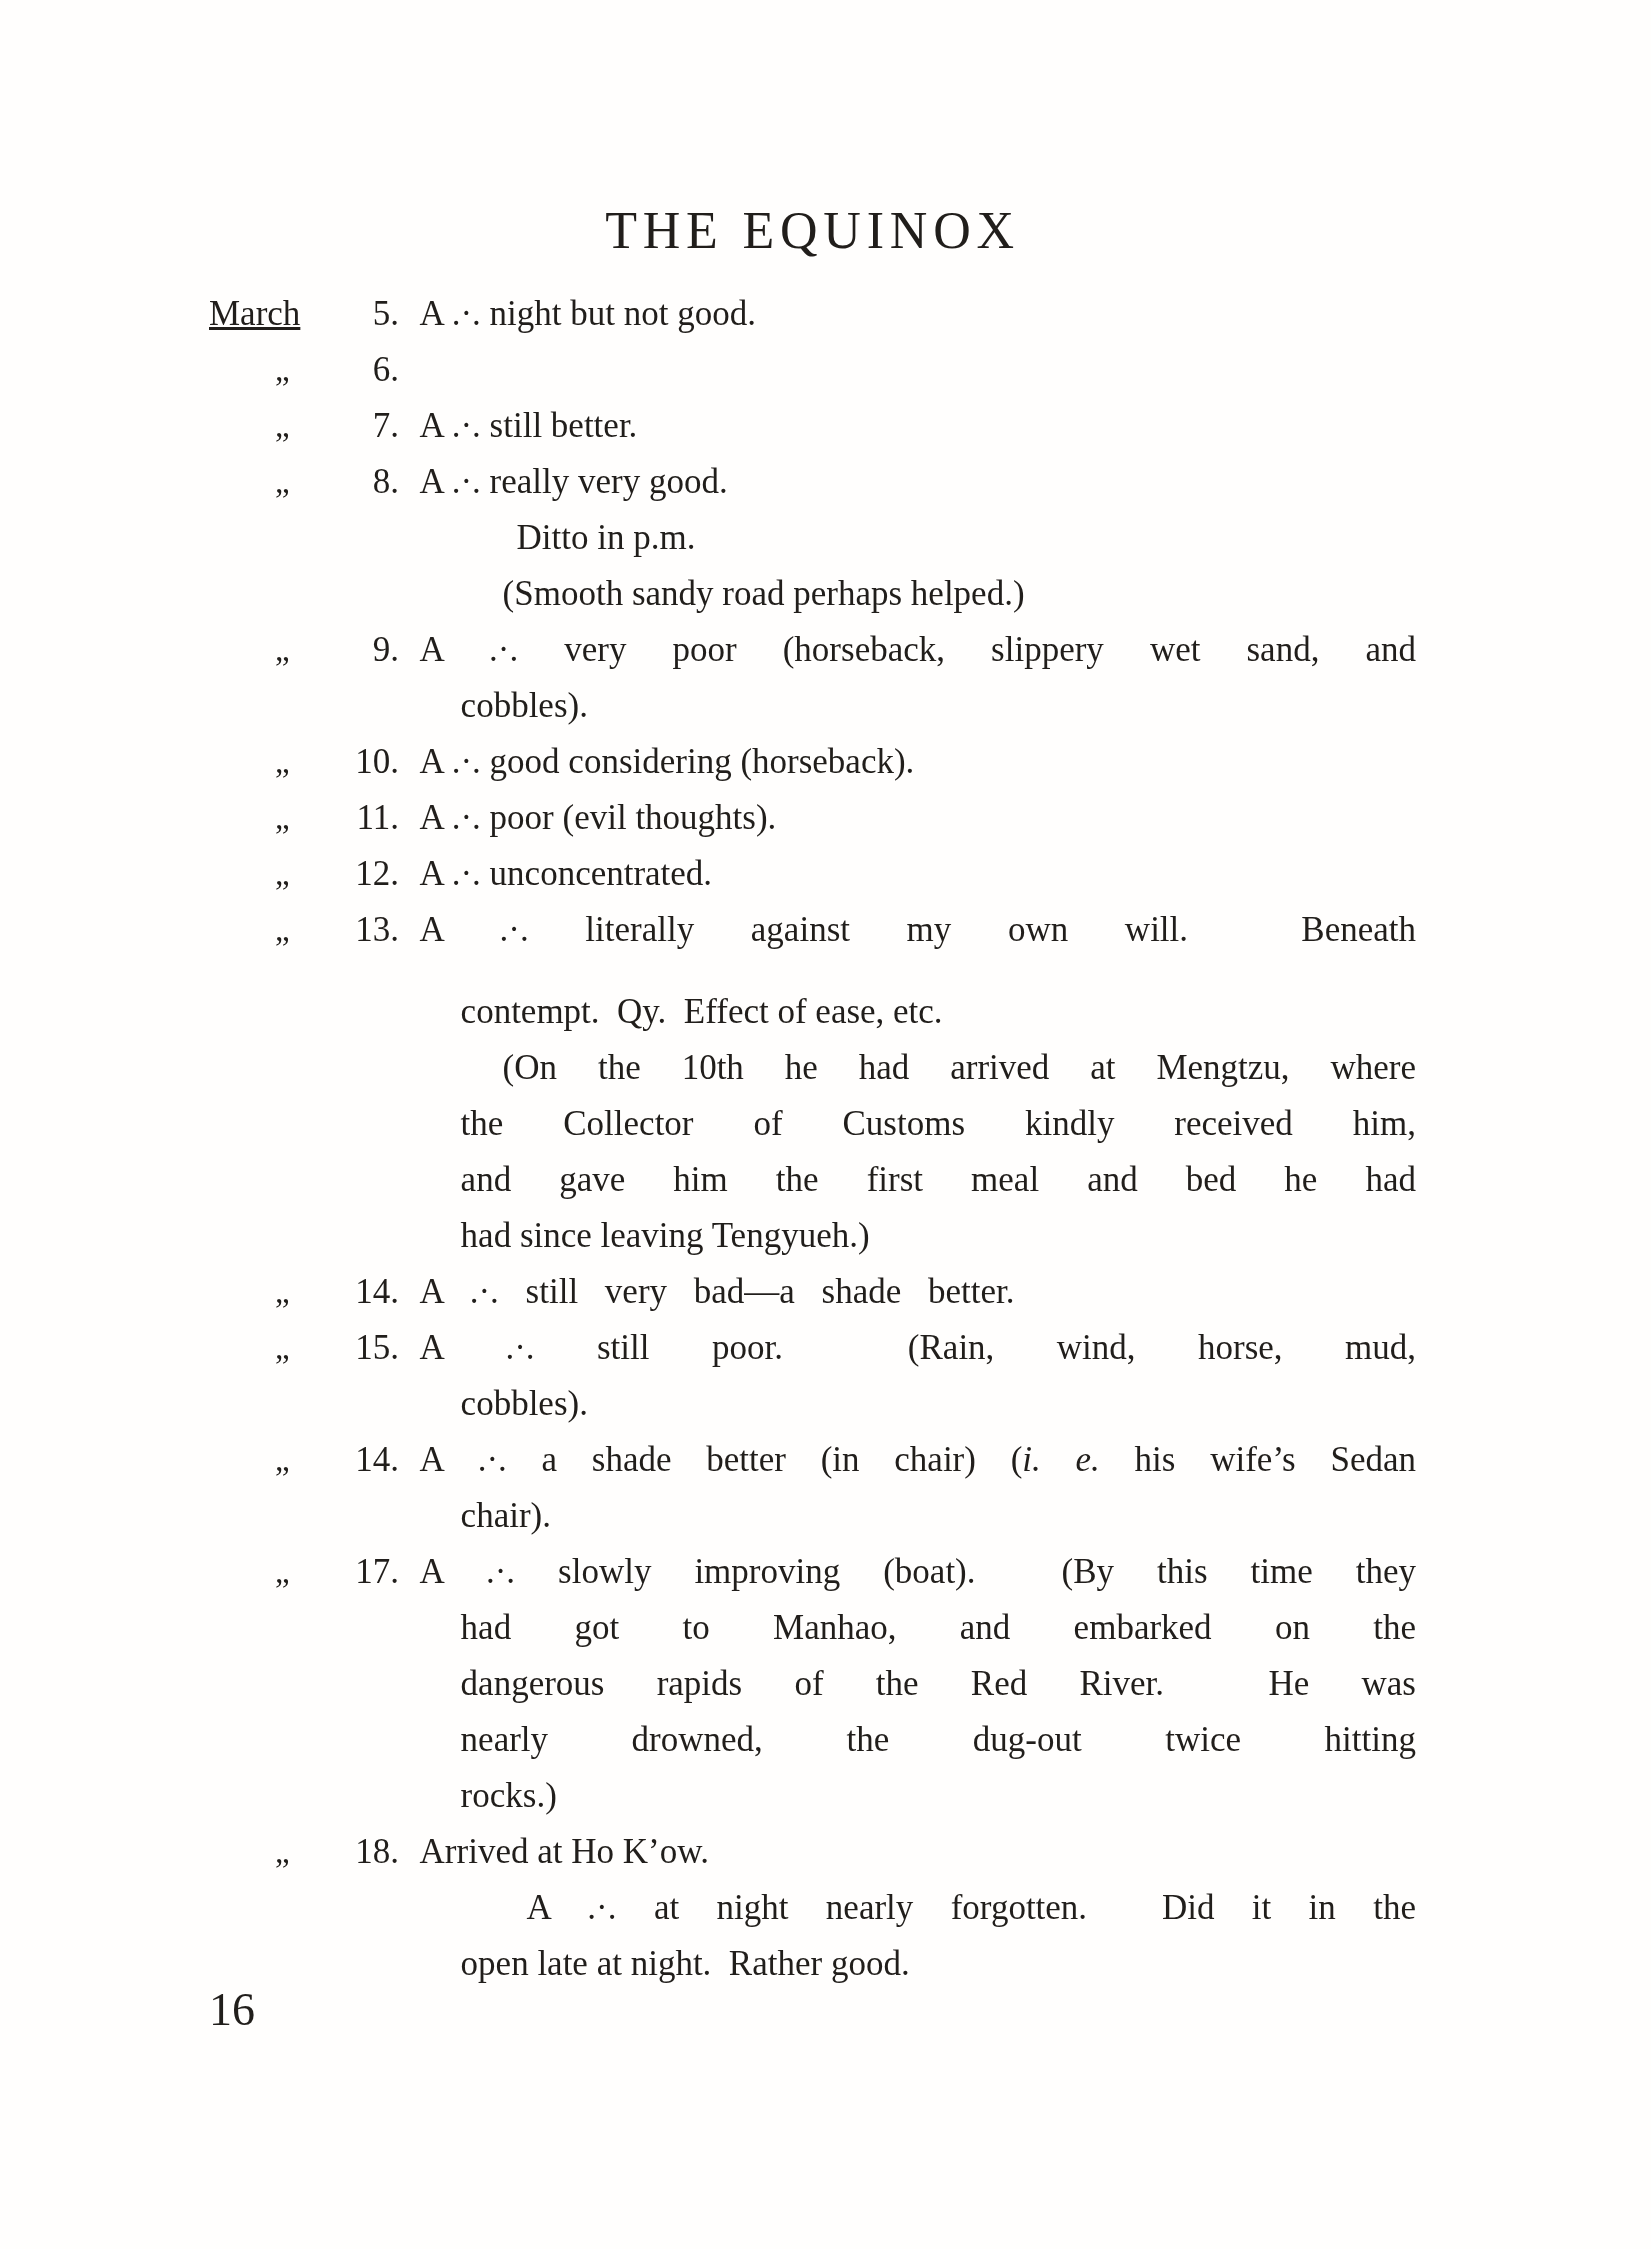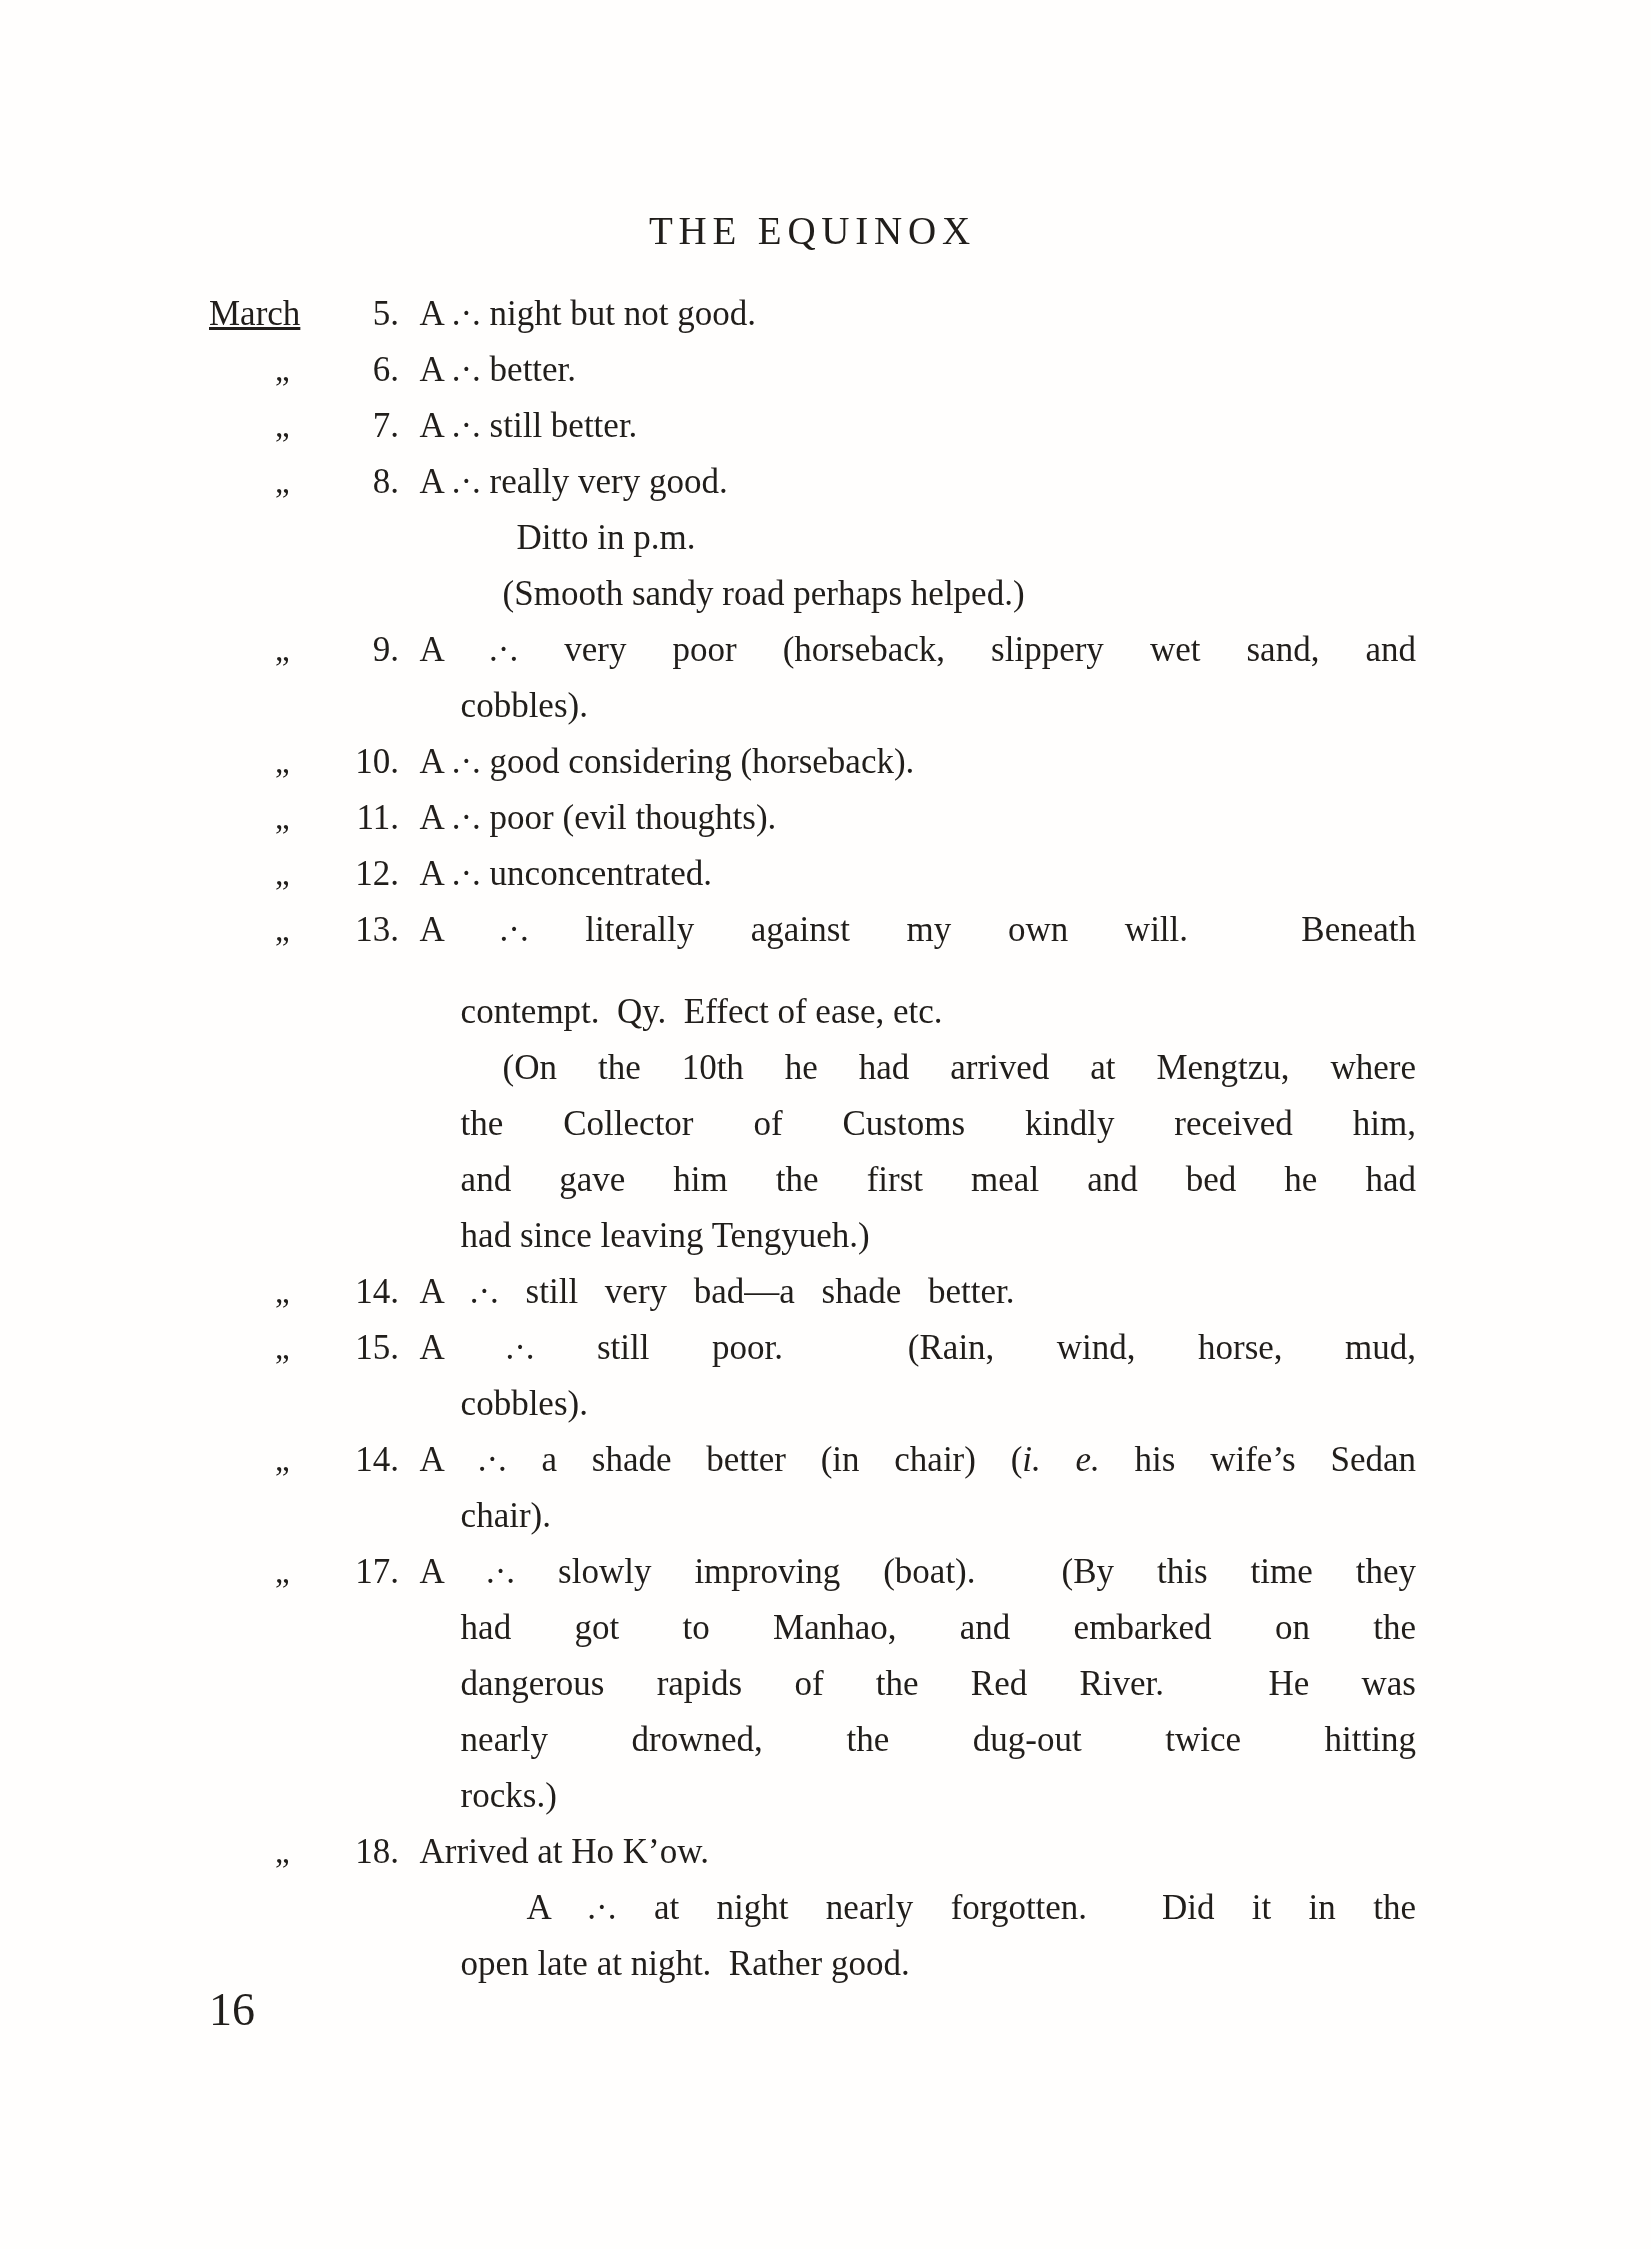--- a/index.html
+++ b/index.html
@@ -18,21 +18,21 @@
     font-family: "Liberation Serif", "DejaVu Serif", serif;
   }
   .content {
     position: absolute;
     left: 209px;
     top: 206px;
     width: 1207px;
   }
   .title {
     text-align: center;
-    font-size: 39px;
+    font-size: 52px;
     line-height: 50px;
     letter-spacing: 5.8px;
     margin-bottom: 30px;
     white-space: nowrap;
   }
   .entries {
     font-size: 35px;
   }
   .row {
     display: flex;
@@ -83,21 +83,20 @@
     <div class="title">THE EQUINOX</div>
     <div class="entries">
         <div class="row">
           <span class="m">March</span>
           <span class="d">5.</span>
           <div class="t" style="padding-left: 0px;">A .·. night but not good.</div>
         </div>
         <div class="row">
           <span class="m ditto">„</span>
           <span class="d">6.</span>
-          <div class="t" style="padding-left: 0px;">A .·. better.</div>
         </div>
         <div class="row">
           <span class="m ditto">„</span>
           <span class="d">7.</span>
           <div class="t" style="padding-left: 0px;">A .·. still better.</div>
         </div>
         <div class="row">
           <span class="m ditto">„</span>
           <span class="d">8.</span>
           <div class="t" style="padding-left: 0px;">A .·. really very good.</div>

